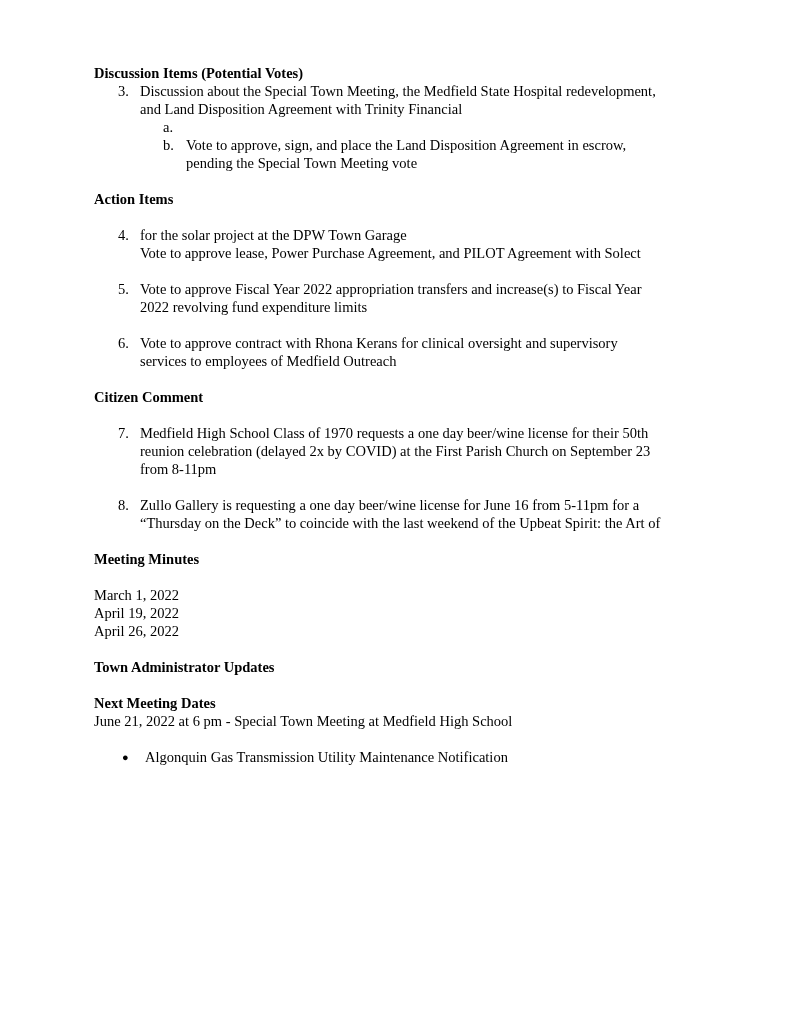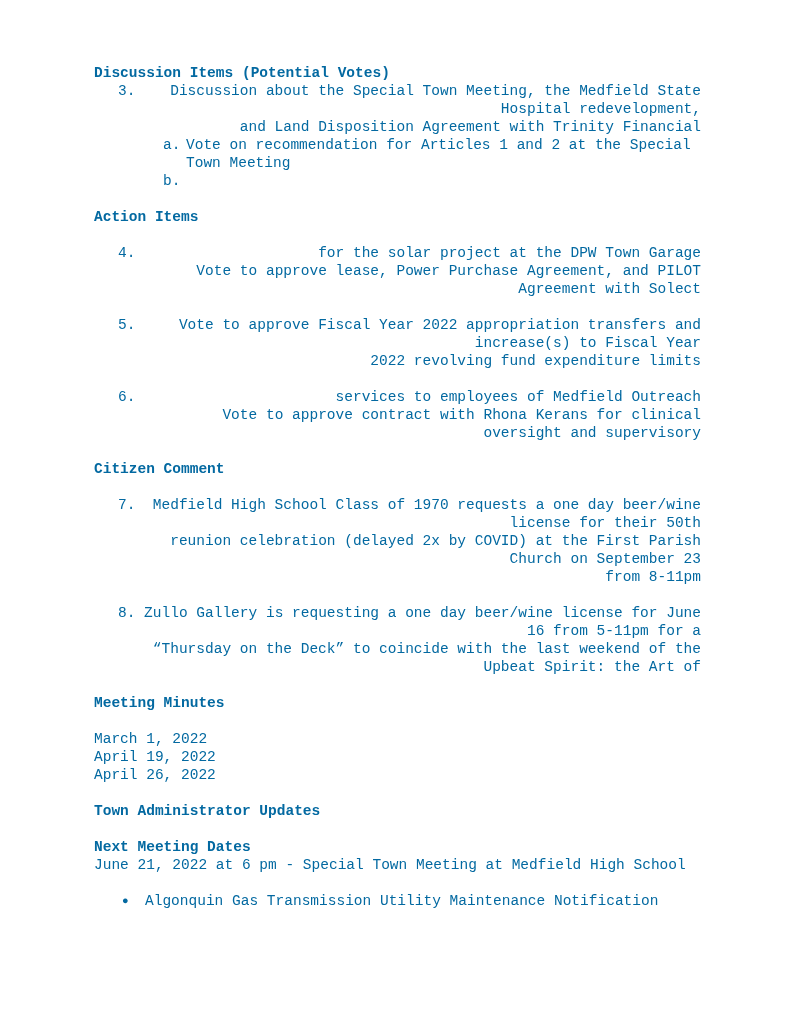--- a/index.html
+++ b/index.html
@@ -7,24 +7,24 @@
     padding: 0;
     background: #e8e8e8;
   }
   .page {
     position: relative;
     width: 791px;
     height: 1023px;
     background: #ffffff;
     margin: 0 auto;
     overflow: hidden;
-    font-family: Liberation Mono, monospace;
+    font-family: Liberation Serif, serif;
     font-size: 14.5px;
     line-height: 18px;
-    color: #0369a1;
+    color: #000000;
     box-sizing: border-box;
   }
   .doc-body {
     position: absolute;
     top: 64px;
     left: 94px;
     width: 607px;
   }
   .block { margin-top: 18px; }
   .block:first-child { margin-top: 0; }
@@ -38,21 +38,21 @@
   .num-item {
     display: flex;
     margin-top: 18px;        
   }
   .block.tight .num-item { margin-top: 0; }  
   .num-item .marker {
     flex: 0 0 22px;
     margin-left: 24px;
     text-align: left;
   }
-  .num-item .item-text { flex: 1; text-align: right; }
+  .num-item .item-text { flex: 1; }
 
   
   .sub-item { display: flex; }
   .sub-item .marker {
     flex: 0 0 23px;
     margin-left: 69px;
   }
   .sub-item .item-text { flex: 1; }
 
   
@@ -75,26 +75,27 @@
         <div class="heading">Discussion Items (Potential Votes)</div>
         <div class="num-item">
           <span class="marker">3.</span>
           <div class="item-text">
             <span class="line">Discussion about the Special Town Meeting, the Medfield State Hospital redevelopment,</span>
             <span class="line">and Land Disposition Agreement with Trinity Financial</span>
           </div>
         </div>
         <div class="sub-item">
           <span class="marker">a.</span>
-          <div class="item-text">
-            <span class="line">Vote on recommendation for Articles 1 and 2 at the Special Town Meeting</span>
-          </div>
         </div>
         <div class="sub-item">
           <span class="marker">b.</span>
+          <div class="item-text">
+            <span class="line">Vote to approve, sign, and place the Land Disposition Agreement in escrow,</span>
+            <span class="line">pending the Special Town Meeting vote</span>
+          </div>
         </div>
       </div>
       <div class="block">
         <div class="heading">Action Items</div>
       </div>
       <div class="block">
         <div class="num-item">
           <span class="marker">4.</span>
           <div class="item-text">
             <span class="line">for the solar project at the DPW Town Garage</span>
@@ -104,22 +105,22 @@
         <div class="num-item">
           <span class="marker">5.</span>
           <div class="item-text">
             <span class="line">Vote to approve Fiscal Year 2022 appropriation transfers and increase(s) to Fiscal Year</span>
             <span class="line">2022 revolving fund expenditure limits</span>
           </div>
         </div>
         <div class="num-item">
           <span class="marker">6.</span>
           <div class="item-text">
+            <span class="line">Vote to approve contract with Rhona Kerans for clinical oversight and supervisory</span>
             <span class="line">services to employees of Medfield Outreach</span>
-            <span class="line">Vote to approve contract with Rhona Kerans for clinical oversight and supervisory</span>
           </div>
         </div>
       </div>
       <div class="block">
         <div class="heading">Citizen Comment</div>
       </div>
       <div class="block">
         <div class="num-item">
           <span class="marker">7.</span>
           <div class="item-text">

